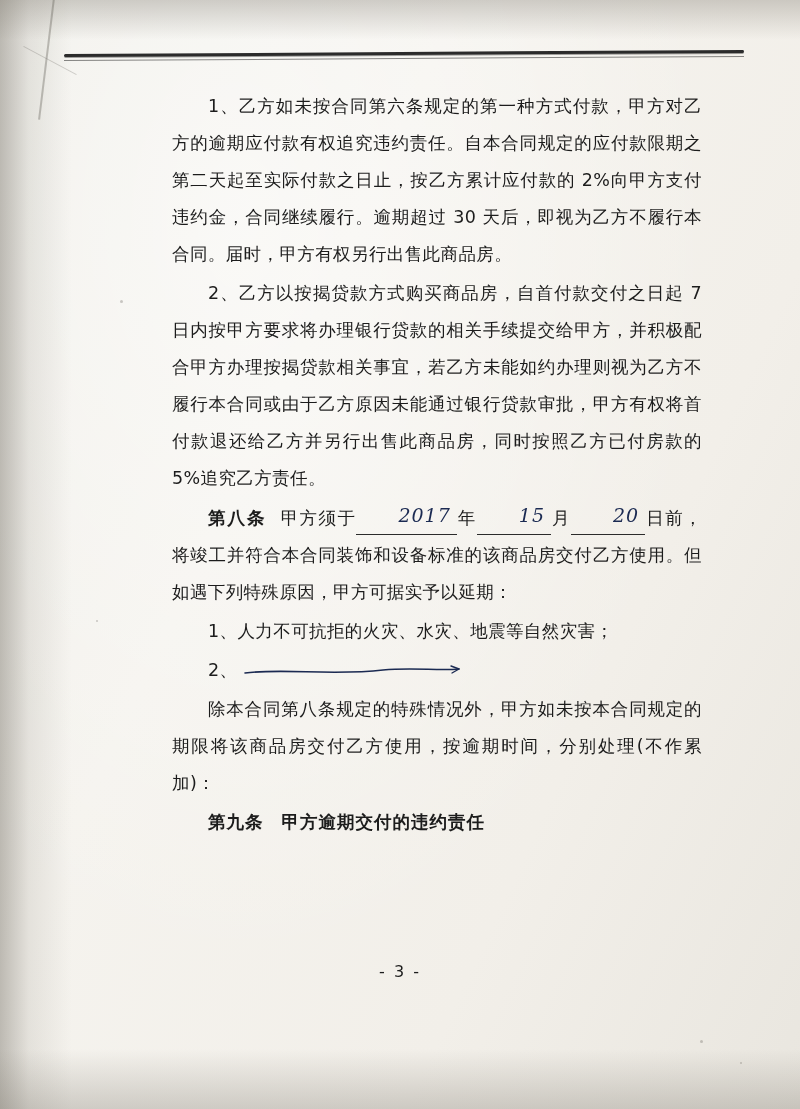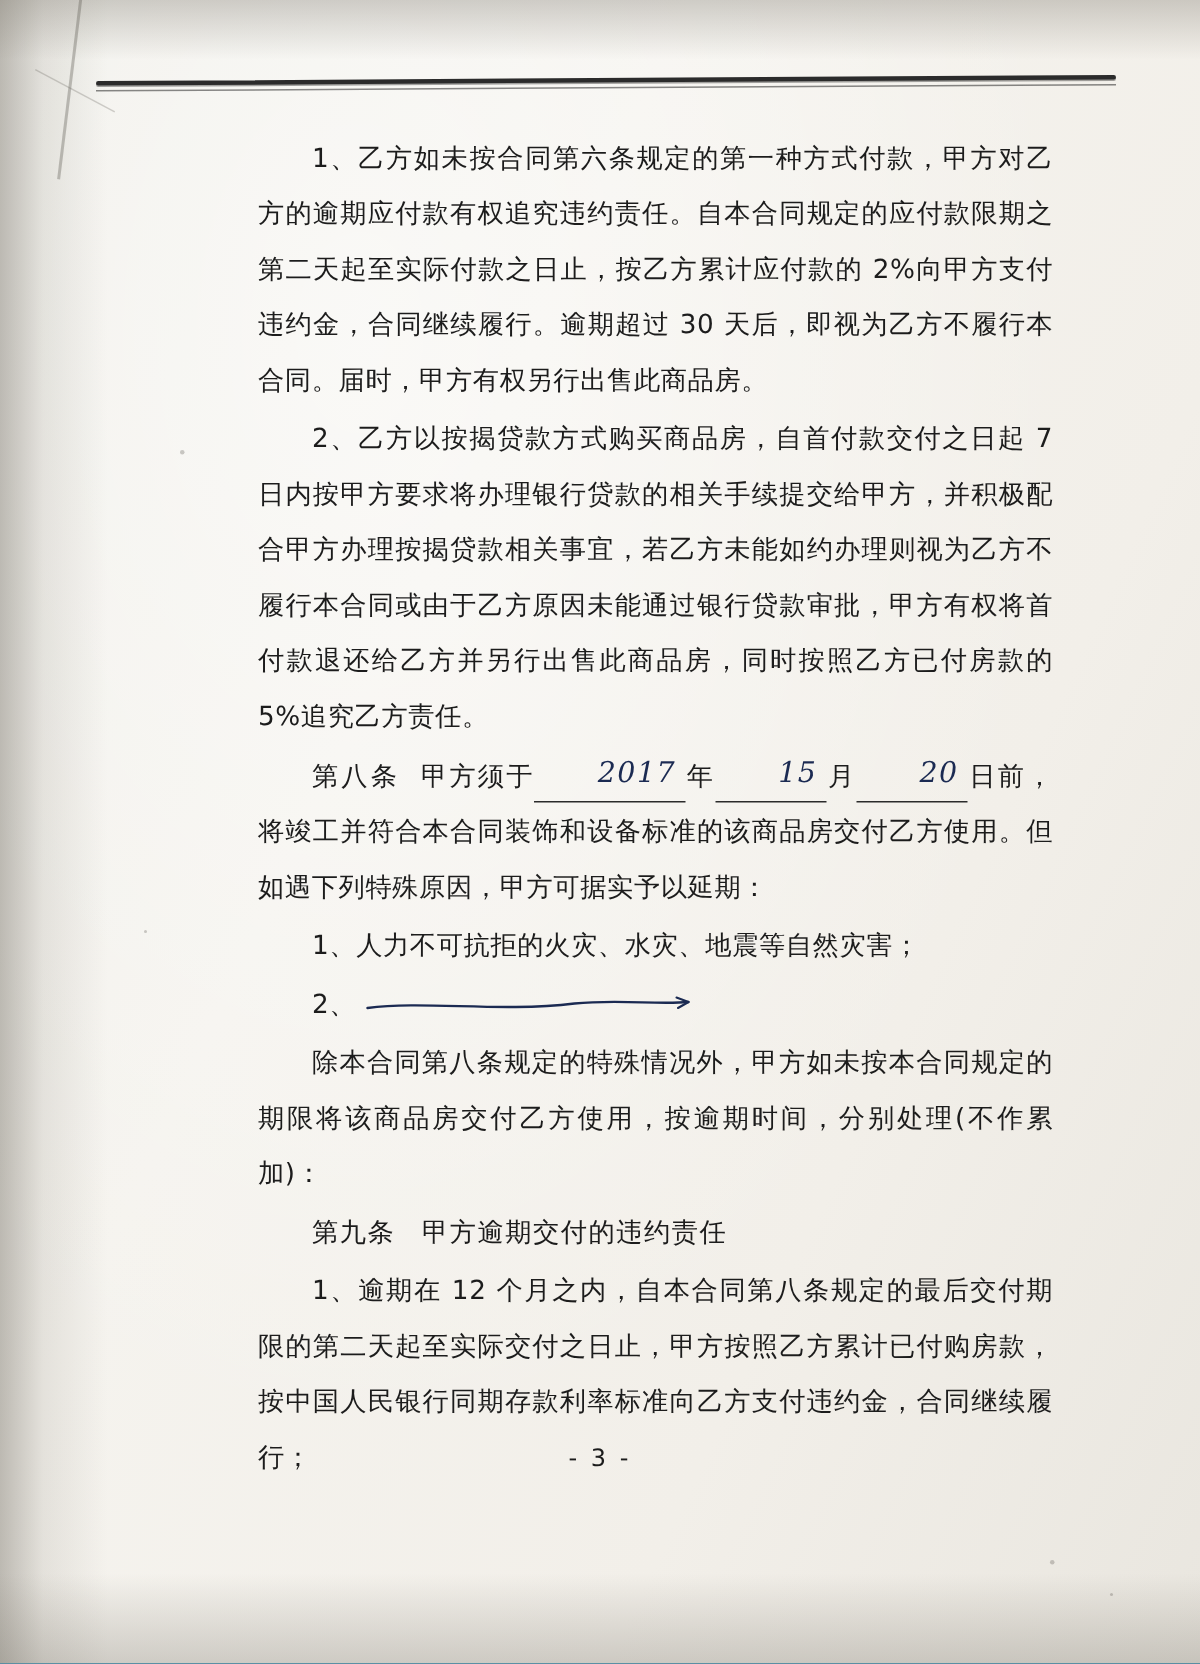--- a/index.html
+++ b/index.html
@@ -4,21 +4,21 @@
 <style>
   html, body {
     margin: 0;
     padding: 0;
     background: #6e6a63;
   }
   .page {
     position: relative;
     width: 800px;
     height: 1109px;
-    background: #0ea5e9;
+    background: #bef264;
     overflow: hidden;
     font-family: "DejaVu Sans", "Liberation Sans", sans-serif;
   }
   
   .paper-tint {
     position: absolute;
     inset: 0;
     background:
       radial-gradient(ellipse at 30% 20%, rgba(255,255,255,0.55) 0%, rgba(255,255,255,0) 60%),
       linear-gradient(115deg, #efeee8 0%, #f5f3ee 35%, #f2efe9 70%, #e9e6df 100%);
@@ -95,21 +95,21 @@
     font-size: 17.5px;
     line-height: 37px;
     color: #1c1c1c;
     letter-spacing: 0.4px;
     text-align: justify;
     margin: 0 0 2px 0;
     position: relative;
   }
   .indent { text-indent: 36px; }
   .heading-inline {
-    font-weight: normal;
+    font-weight: bold;
     letter-spacing: 1px;
   }
 
   
   .hand {
     font-family: "DejaVu Serif", "Liberation Serif", serif;
     color: #1b2a52;
     font-style: italic;
     font-size: 19px;
     letter-spacing: 1px;
@@ -180,20 +180,19 @@
 
     <p class="para indent"><span>2、</span><svg class="squiggle" viewBox="0 0 230 14">
           <path d="M2 9 C 40 4, 90 12, 140 6 C 170 3, 195 7, 216 5" stroke="#1b2a52" stroke-width="1.6" fill="none" stroke-linecap="round"></path>
           <path d="M216 5 l -8 -3 M216 5 l -7 4" stroke="#1b2a52" stroke-width="1.4" fill="none" stroke-linecap="round"></path>
         </svg></p>
 
     <p class="para indent">除本合同第八条规定的特殊情况外，甲方如未按本合同规定的期限将该商品房交付乙方使用，按逾期时间，分别处理(不作累加)：</p>
 
     <p class="para indent"><span class="heading-inline">第九条</span>&nbsp;&nbsp;&nbsp;<span class="heading-inline">甲方逾期交付的违约责任</span></p>
 
-    <p class="para indent">1、逾期在 12 个月之内，自本合同第八条规定的最后交付期限的第二天起至实际交付之日止，甲方按照乙方累计已付购房款，按中国人民银行同期存款利率标准向乙方支付违约金，合同继续履行；</p>
 
 
   </div>
 
   <div class="page-number">- 3 -</div>
 
 </div>
 
 </body></html>

